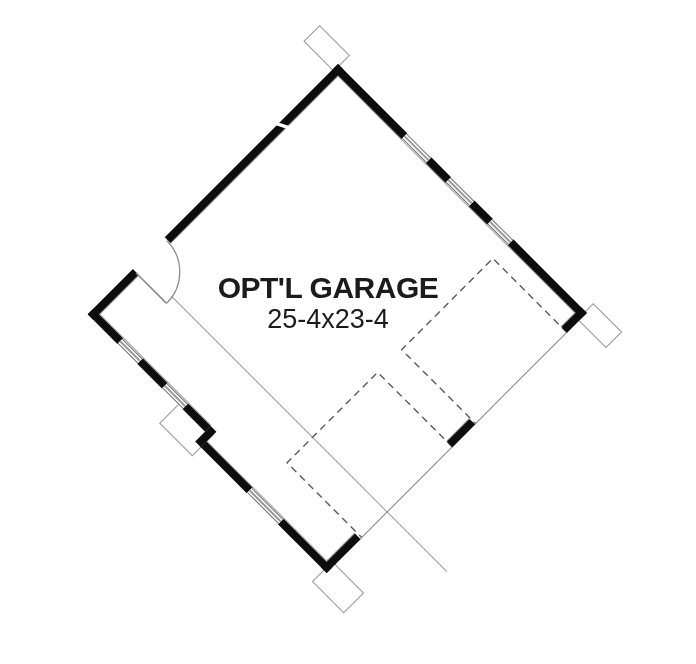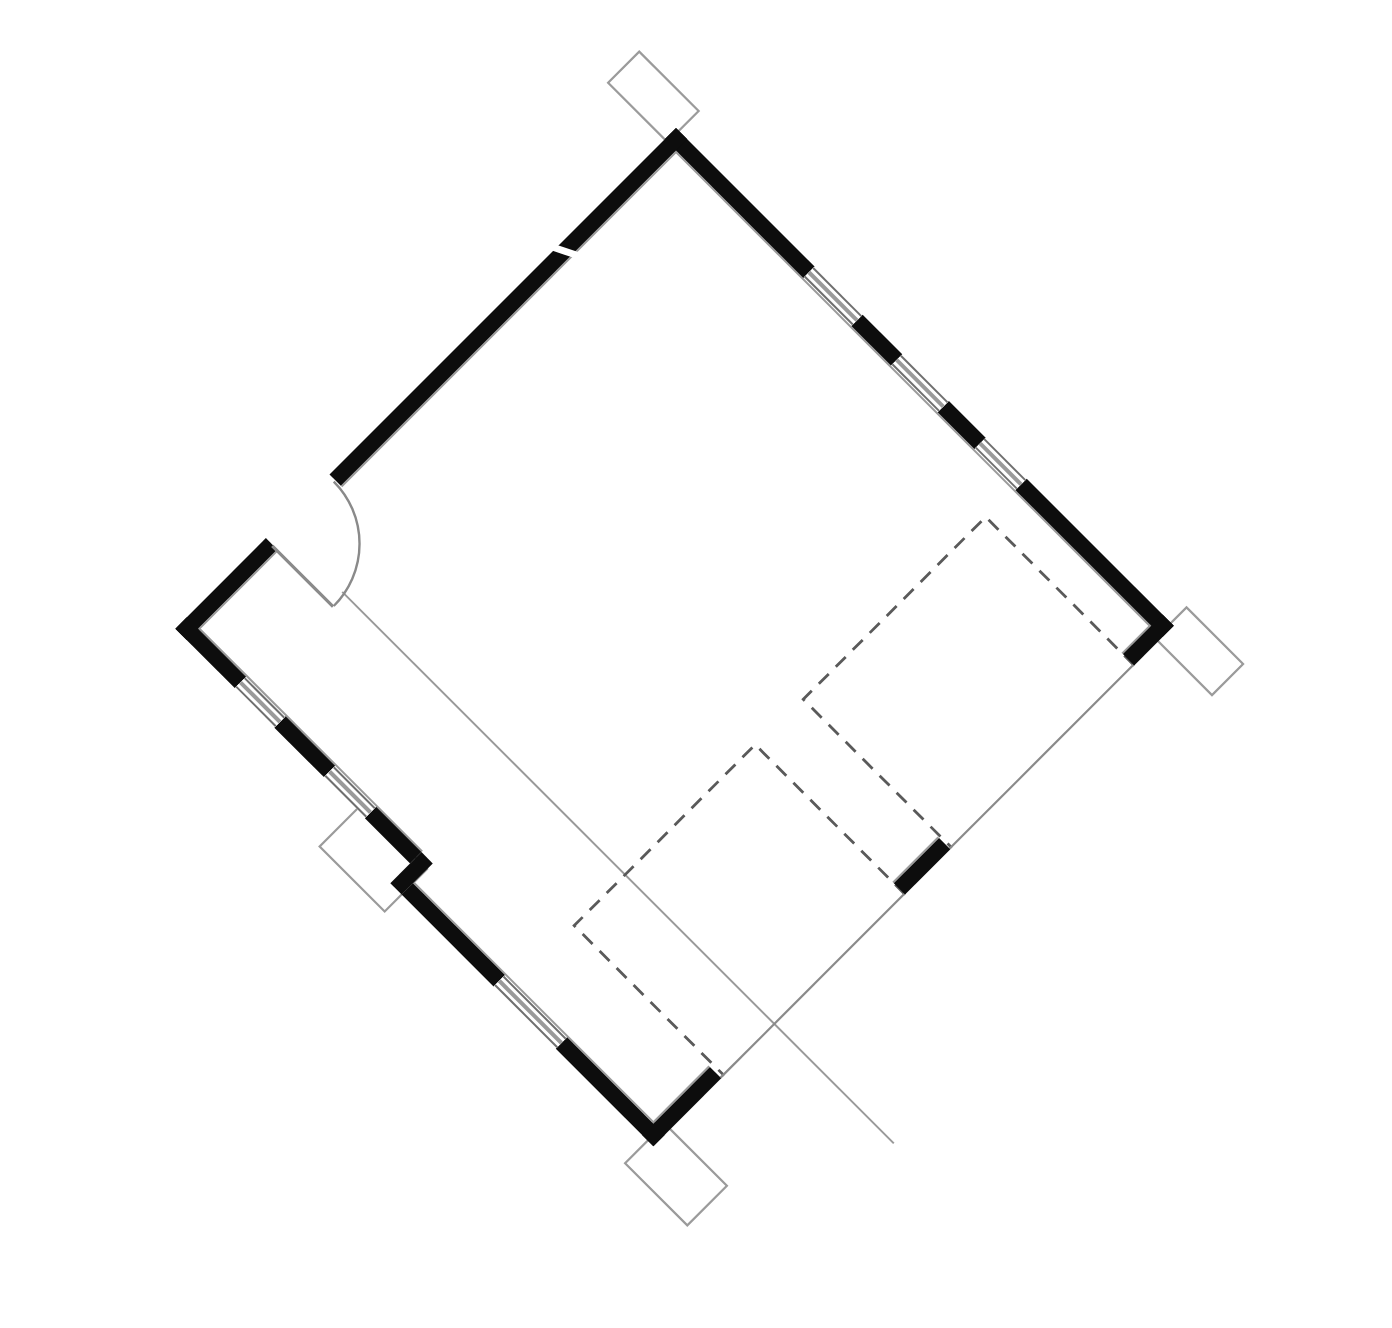--- a/index.html
+++ b/index.html
@@ -132,15 +132,17 @@
       </g>
 
       <line class="brk" x1="-2" y1="86" x2="10" y2="80"></line>
 
       <line class="leaf" x1="5" y1="290.5" x2="48" y2="290.5"></line>
       <path class="arc" d="M 4 246 A 44 44 0 0 1 48 290"></path>
     </g>
   </svg>
 
   <div class="plan-label">
+    <div class="room-name">OPT'L GARAGE</div>
+    <div class="room-dims">25-4x23-4</div>
   </div>
 
 </div>
 
 </body></html>

